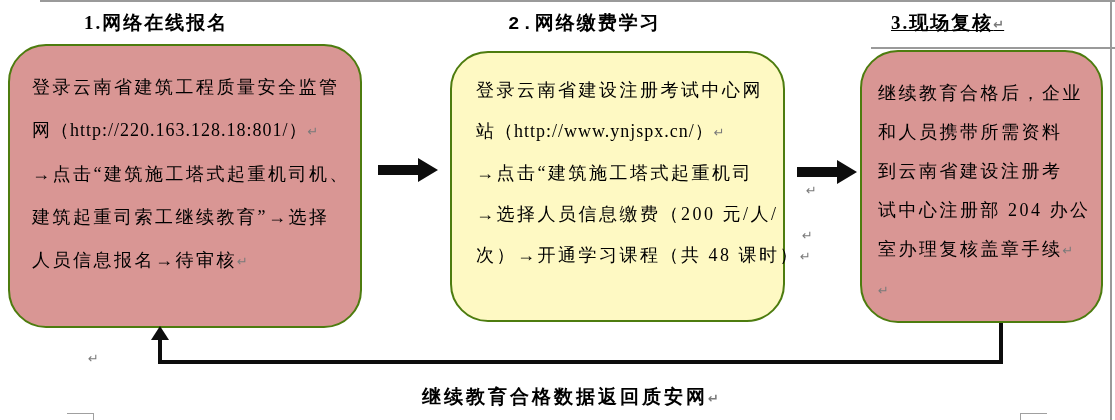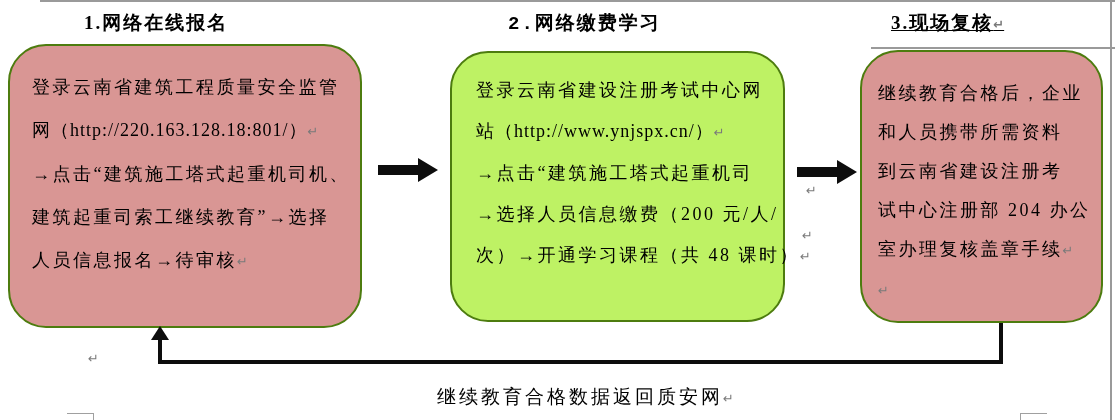--- a/index.html
+++ b/index.html
@@ -31,21 +31,21 @@
 
   
   .fwd-arrow{position:absolute;width:60px;height:24px;}
 
   
   .ret{position:absolute;background:#0d0d0d;}
   .ret-head{position:absolute;width:0;height:0;
             border-left:9px solid transparent;border-right:9px solid transparent;
             border-bottom:14px solid #0d0d0d;}
 
-  .caption{position:absolute;left:437px;top:384px;font-size:19px;font-weight:normal;
+  .caption{position:absolute;left:422px;top:384px;font-size:19px;font-weight:bold;
            letter-spacing:3px;color:#000;white-space:nowrap;
            font-family:"Liberation Sans", sans-serif;text-align:right;}
 </style>
 </head>
 <body>
 
 <div class="canvas">
 
   <div class="tline" style="left:40px;top:0;width:1075px;height:2px;"></div>
   <div class="tline" style="left:1110px;top:0;width:2px;height:420px;"></div>
@@ -58,21 +58,21 @@
   <div class="step-title" style="left:891px;text-decoration:underline;"><span>3.现场复核</span><span class="rm">↵</span></div>
 
   <div class="box box1" style="background: rgb(217, 150, 148);">
     <div class="line"><span>登录云南省建筑工程质量安全监管</span></div>
     <div class="line tight"><span>网（http://220.163.128.18:801/）</span><span class="rm">↵</span></div>
     <div class="line"><span>→点击“建筑施工塔式起重机司机、</span></div>
     <div class="line"><span>建筑起重司索工继续教育”→选择</span></div>
     <div class="line"><span>人员信息报名→待审核</span><span class="rm">↵</span></div>
   </div>
 
-  <div class="box box2" style="background: #bef264;">
+  <div class="box box2" style="background: #fef9c3;">
     <div class="line"><span>登录云南省建设注册考试中心网</span></div>
     <div class="line tight"><span>站（http://www.ynjspx.cn/）</span><span class="rm">↵</span></div>
     <div class="line"><span>→点击“建筑施工塔式起重机司</span></div>
     <div class="line"><span>→选择人员信息缴费（200 元/人/</span></div>
     <div class="line"><span>次）→开通学习课程（共 48 课时）</span><span class="rm">↵</span></div>
   </div>
 
   <div class="box box3" style="background: rgb(217, 150, 148);">
     <div class="line"><span>继续教育合格后，企业</span></div>
     <div class="line"><span>和人员携带所需资料</span></div>

